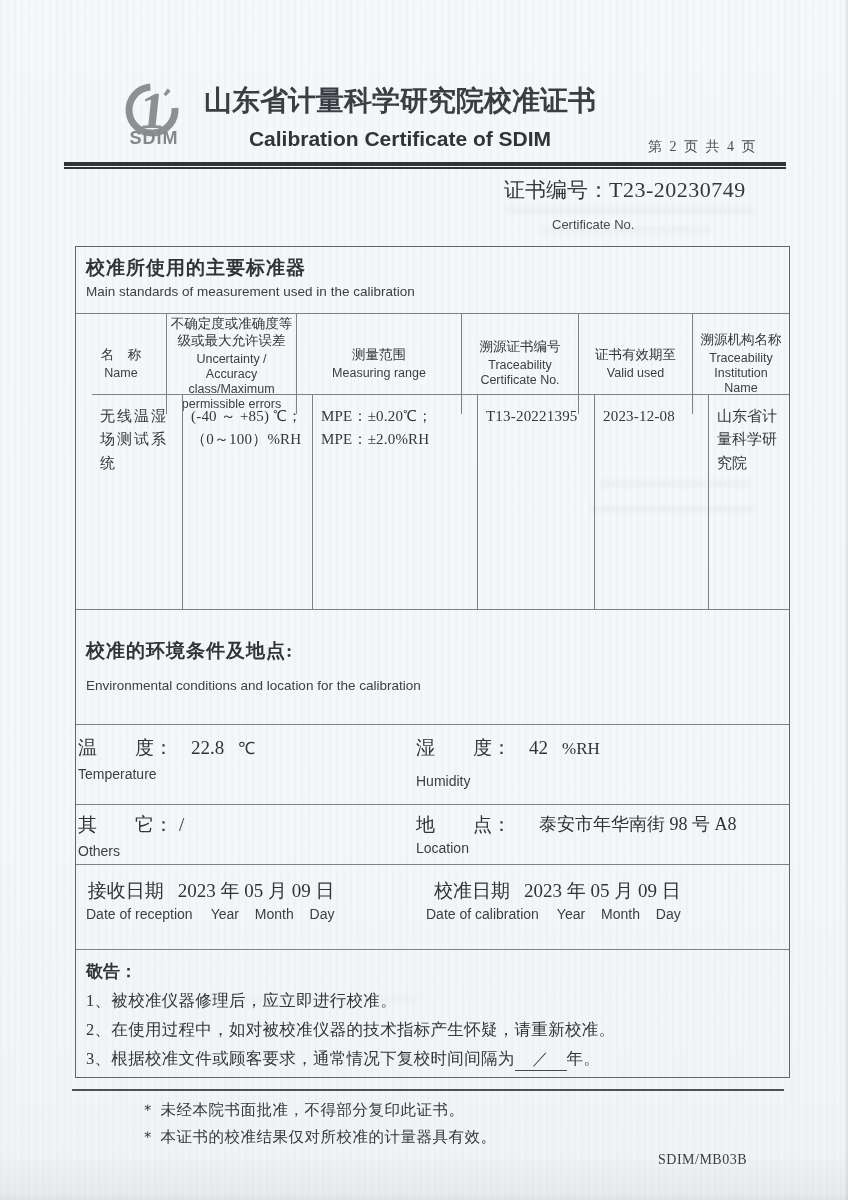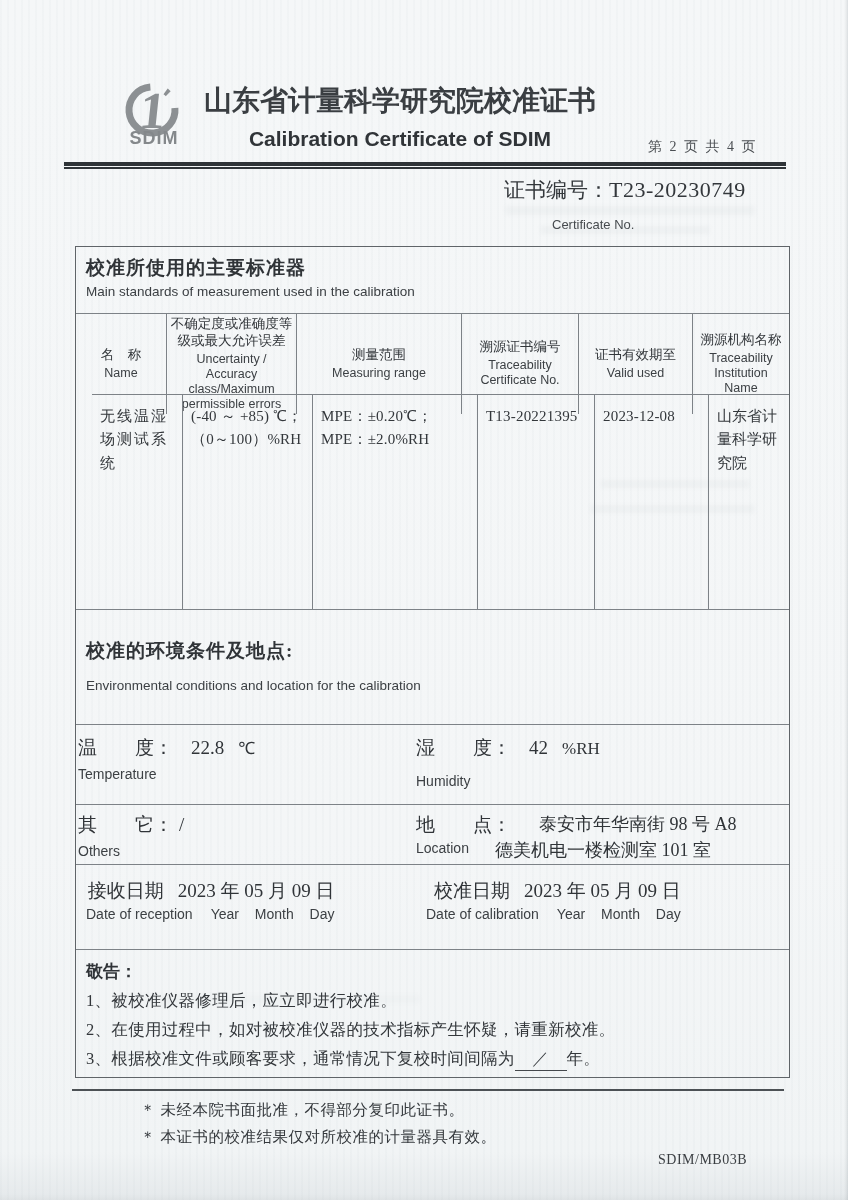--- a/index.html
+++ b/index.html
@@ -208,21 +208,20 @@
         </div>
         <div class="en-line">Others</div>
       </div>
       <div class="blk right">
         <div class="loc-wrap">
           <span class="cn-line">地　　点：</span>
           <span class="addr">泰安市年华南街 98 号 A8</span>
         </div>
         <div class="loc-l2">
           <span class="en-line" style="margin-top:2px">Location</span>
-          <span class="addr">德美机电一楼检测室 101 室</span>
         </div>
       </div>
     </div>
 
     <div class="sec row2 row-dates">
       <div class="date-blk" style="top:13px">
         <div class="date-cn">
           <span>接收日期</span><span class="dval">2023 年 05 月 09 日</span>
         </div>
         <div class="date-en">

